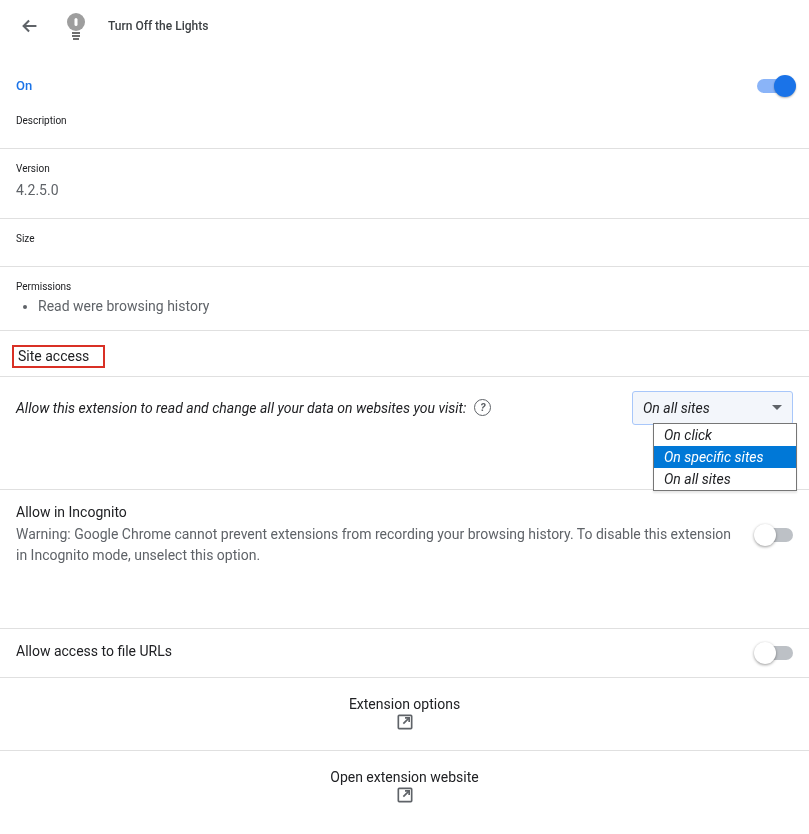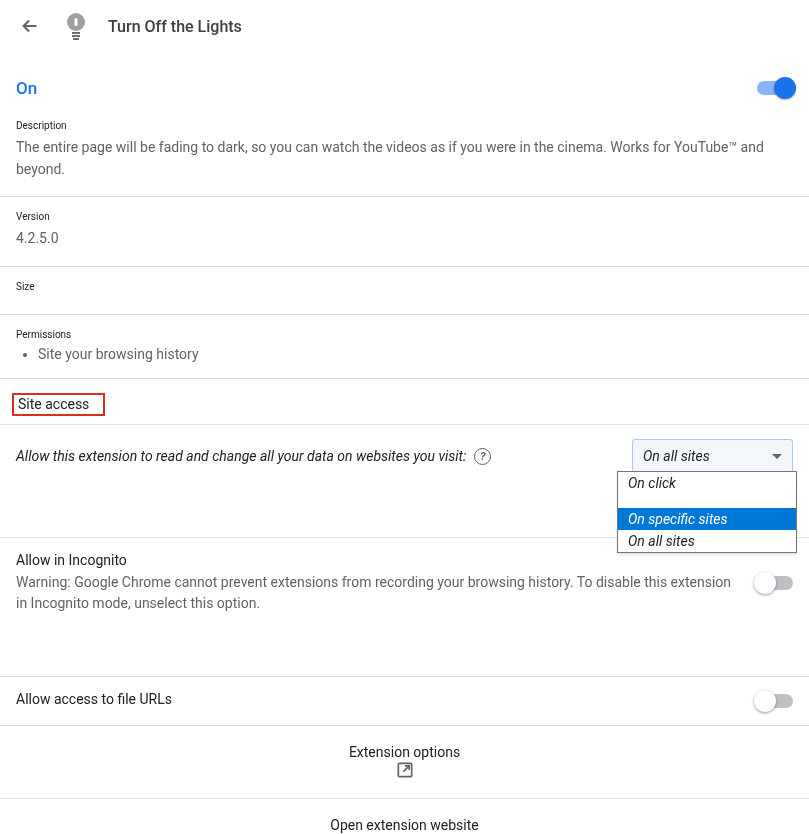--- a/index.html
+++ b/index.html
@@ -20,33 +20,33 @@
     width: 28px; height: 28px;
     display: flex; align-items: center; justify-content: center;
     cursor: pointer;
     color: #5f6368;
   }
   .ext-icon {
     width: 28px; height: 28px;
     display: flex; align-items: center; justify-content: center;
   }
   .ext-title {
-    font-size: 16px;
+    font-size: 12px;
     font-weight: 500;
     color: #3c4043;
   }
   .status-row {
     display: flex;
     align-items: center;
     justify-content: space-between;
     padding: 28px 16px 22px 16px;
   }
   .status-on {
     color: #1a73e8;
-    font-size: 17px;
+    font-size: 13px;
     font-weight: 500;
   }
   .toggle {
     position: relative;
     width: 36px; height: 14px;
     background: #8ab4f8;
     border-radius: 8px;
   }
   .toggle .knob {
     position: absolute;
@@ -128,36 +128,35 @@
   .caret-down {
     width: 0; height: 0;
     border-left: 5px solid transparent;
     border-right: 5px solid transparent;
     border-top: 5px solid #5f6368;
   }
   .dropdown {
     position: absolute;
     top: 46px;
     right: 12px;
-    width: 180px;
+    width: 144px;
     border: 1px solid #767676;
     background: #fff;
     z-index: 10;
     box-shadow: 0 2px 2px rgba(0,0,0,.1);
   }
   .dropdown-item {
     padding: 3px 10px;
     font-size: 14px;
     color: #202124;
     cursor: pointer;
   }
   .dropdown-item.selected {
     background: #0078d7;
     color: #fff;
-    margin-top: 14px;
   }
   .toggle-row {
     border-top: 1px solid #e0e0e0;
     padding: 14px 16px;
     display: flex;
     align-items: center;
     justify-content: flex-end;
     gap: 24px;
     margin-top: 48px;
   }
@@ -218,36 +217,35 @@
 
 <div class="status-row">
   <div class="status-on">On</div>
   <div class="toggle on">
     <div class="knob"></div>
   </div>
 </div>
 
 <div class="section first">
   <div class="section-label">Description</div>
-  <div class="section-desc">The entire page will be fading to dark, so you can watch the videos as if you were in the cinema. Works for YouTube™ and beyond.</div>
 </div>
 
 <div class="section">
   <div class="section-label">Version</div>
   <div class="section-value">4.2.5.0</div>
 </div>
 
 <div class="section">
   <div class="section-label">Size</div>
 </div>
 
 <div class="section">
   <div class="section-label">Permissions</div>
   <ul class="perm-list">
-    <li>Site your browsing history</li>
+    <li>Read were browsing history</li>
   </ul>
 </div>
 
 <div class="section" style="padding-bottom:8px;">
   <span class="site-access-label-wrap">
     <span class="site-access-label">Site access</span>
   </span>
 </div>
 
 <div class="site-access-row">

